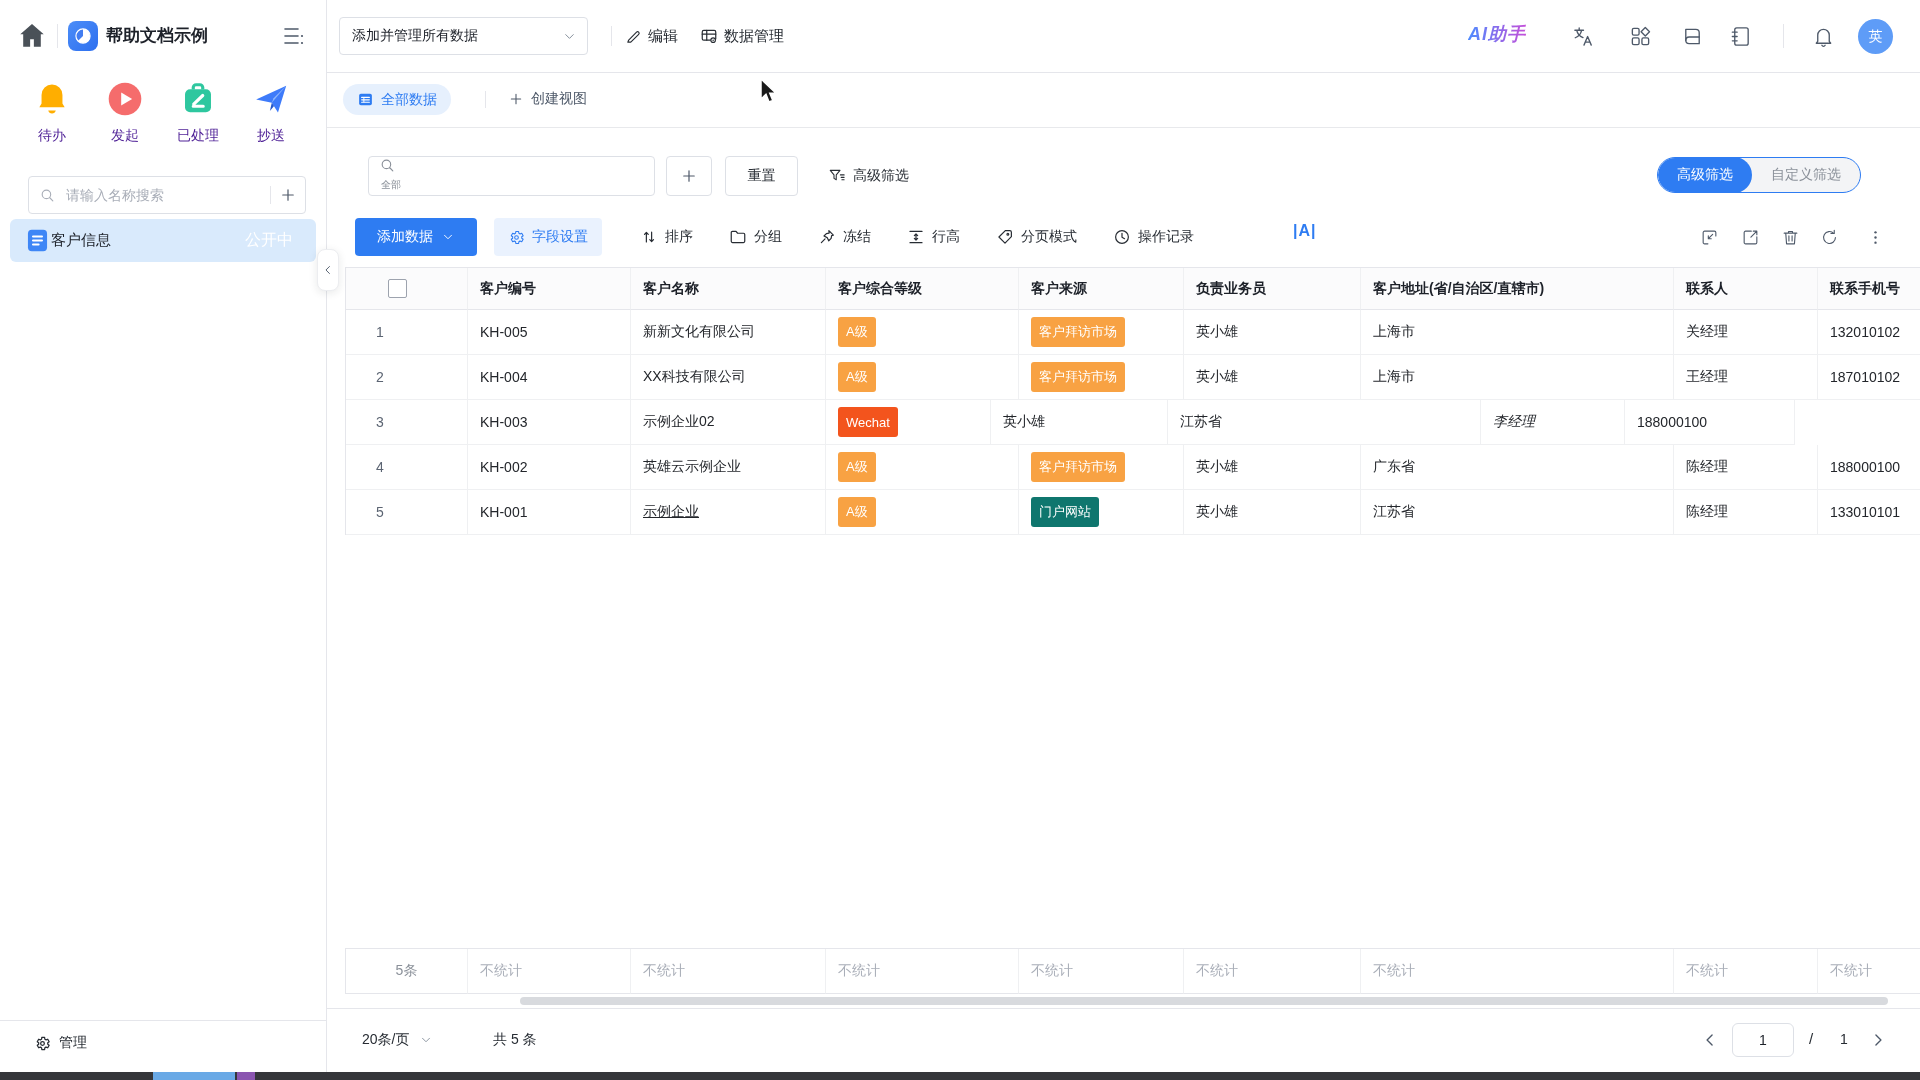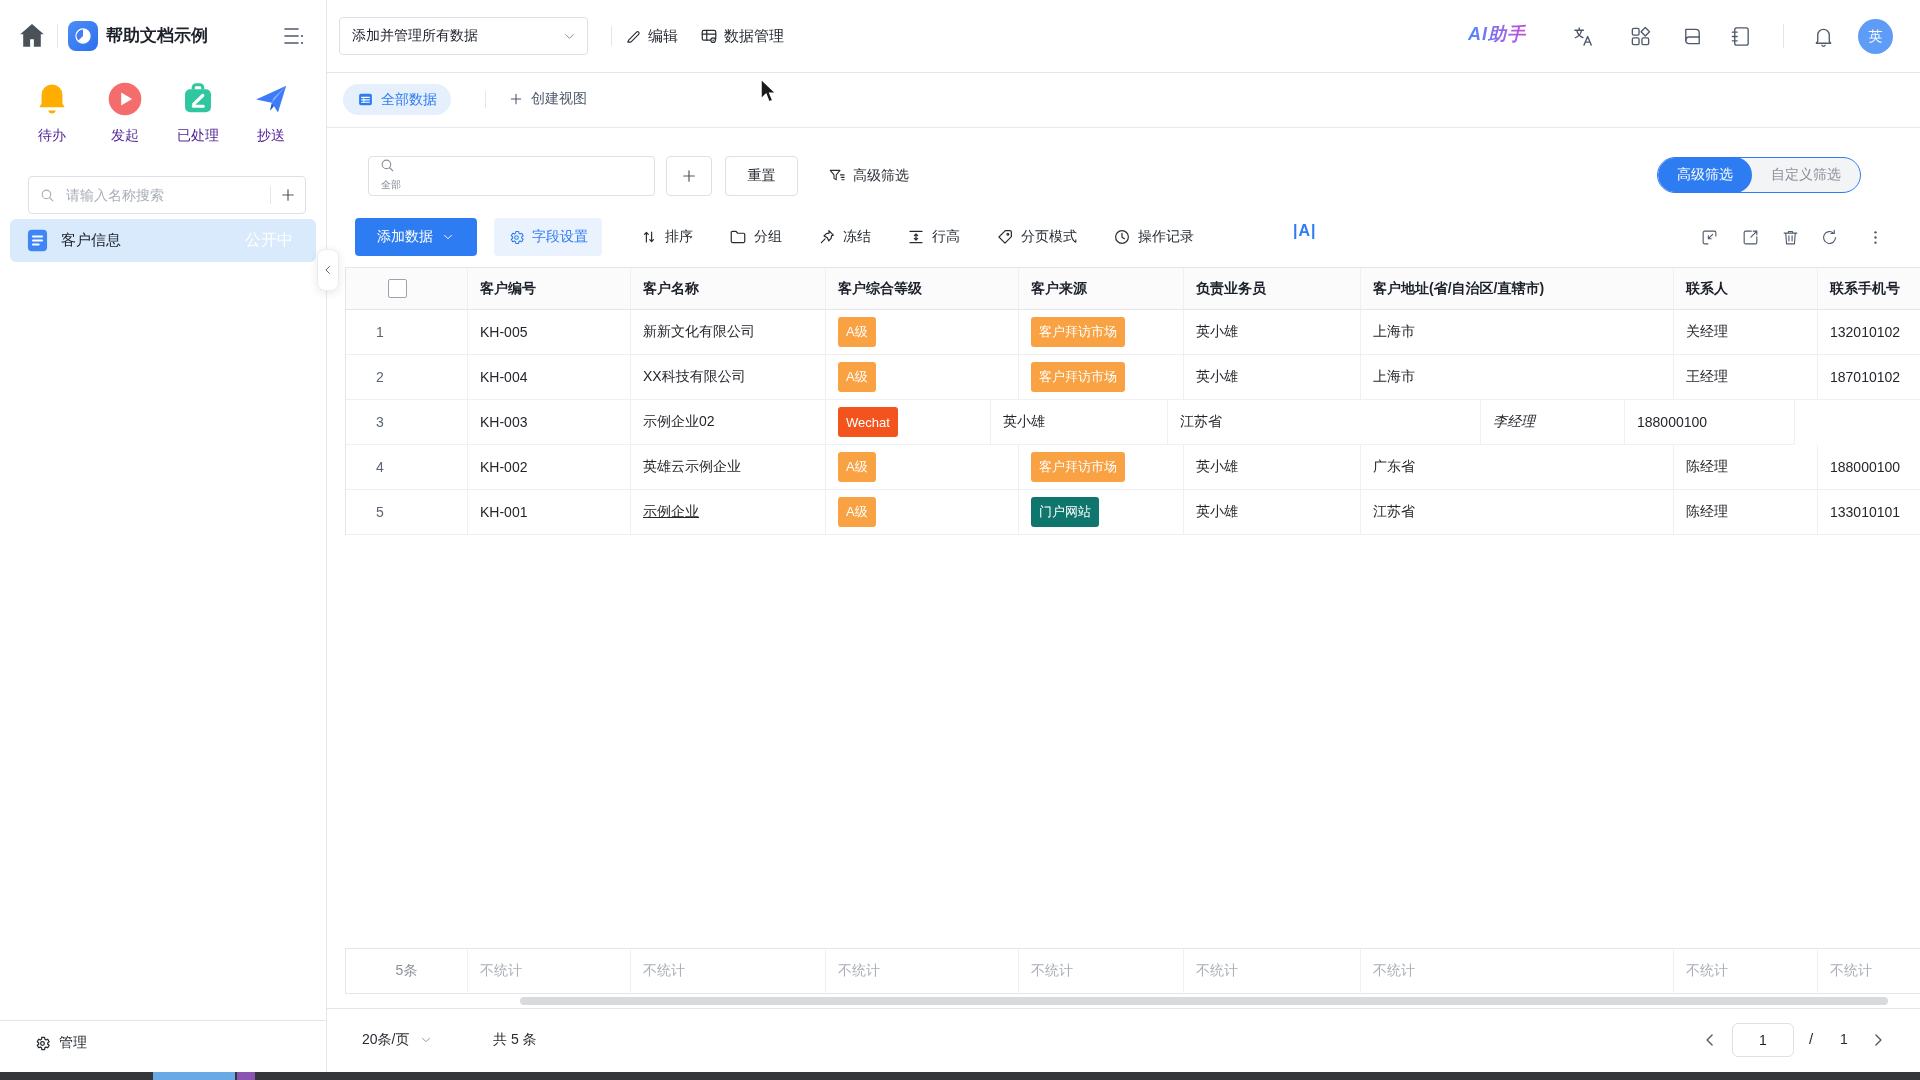--- a/index.html
+++ b/index.html
@@ -17,21 +17,21 @@
   #hd-div1{left:57px;top:24px;width:1px;height:24px;background:#E5E6EB;}
   #app-logo{left:68px;top:21px;width:30px;height:30px;border-radius:8px;background:linear-gradient(135deg,#4C8DF8,#2D6FEF);display:flex;align-items:center;justify-content:center;}
   #burger-btn{left:282px;top:25px;width:24px;height:22px;color:#4E5969;cursor:pointer;}
   .qa-wrap{top:80px;width:74px;flex-direction:column;display:flex;align-items:center;gap:9px;cursor:pointer;}
   .qa-label{font-size:14px;color:#4c1d95;}
   #sb-search{left:28px;top:176px;width:278px;height:38px;border:1px solid #DDE0E6;border-radius:4px;display:flex;align-items:center;padding:0 8px 0 10px;}
   #sb-search input{border:none;outline:none;flex:1;font-size:14px;color:#1D2129;min-width:0;background:transparent;font-family:inherit;}
   #sb-search input::placeholder{color:#A9AEB8;}
   #sb-search .divider{width:1px;height:18px;background:#E5E6EB;margin:0 8px;}
   #sb-item{left:10px;top:219px;width:306px;height:43px;background:#D9EAFC;border-radius:6px;padding:0 12px 0 14px;cursor:pointer;}
-  #sb-item .label{font-size:15px;color:#1D2129;margin-left:10px;flex:1;}
+  #sb-item .label{font-size:15px;color:#1D2129;flex:1;}
   #sb-badge{height:25px;padding:0 11px;border-radius:13px;color:#fff;font-size:16px;display:flex;align-items:center;}
   #collapse-tab{left:317px;top:249px;width:22px;height:42px;background:#fff;border:1px solid #ECEDF0;border-radius:8px;box-shadow:0 2px 8px rgba(31,35,41,.1);display:flex;align-items:center;justify-content:center;color:#4E5969;cursor:pointer;z-index:6;}
   #sb-footer-line{left:0;top:1020px;width:326px;height:1px;background:#E5E6EB;}
   #manage-btn{left:34px;top:1034px;color:#272C33;font-size:14px;gap:8px;cursor:pointer;}
   
   #hd-line{left:327px;top:72px;width:1593px;height:1px;background:#E5E6EB;}
   #form-select{left:339px;top:17px;width:249px;height:38px;border:1px solid #DDE0E6;border-radius:4px;padding:0 10px 0 12px;justify-content:space-between;cursor:pointer;background:#fff;}
   #form-select .val{font-size:14px;color:#1D2129;}
   #hd-div2{left:611px;top:26px;width:1px;height:20px;background:#E5E6EB;}
   #edit-btn{left:625px;top:24px;height:24px;gap:6px;color:#272C33;font-size:15px;cursor:pointer;}

